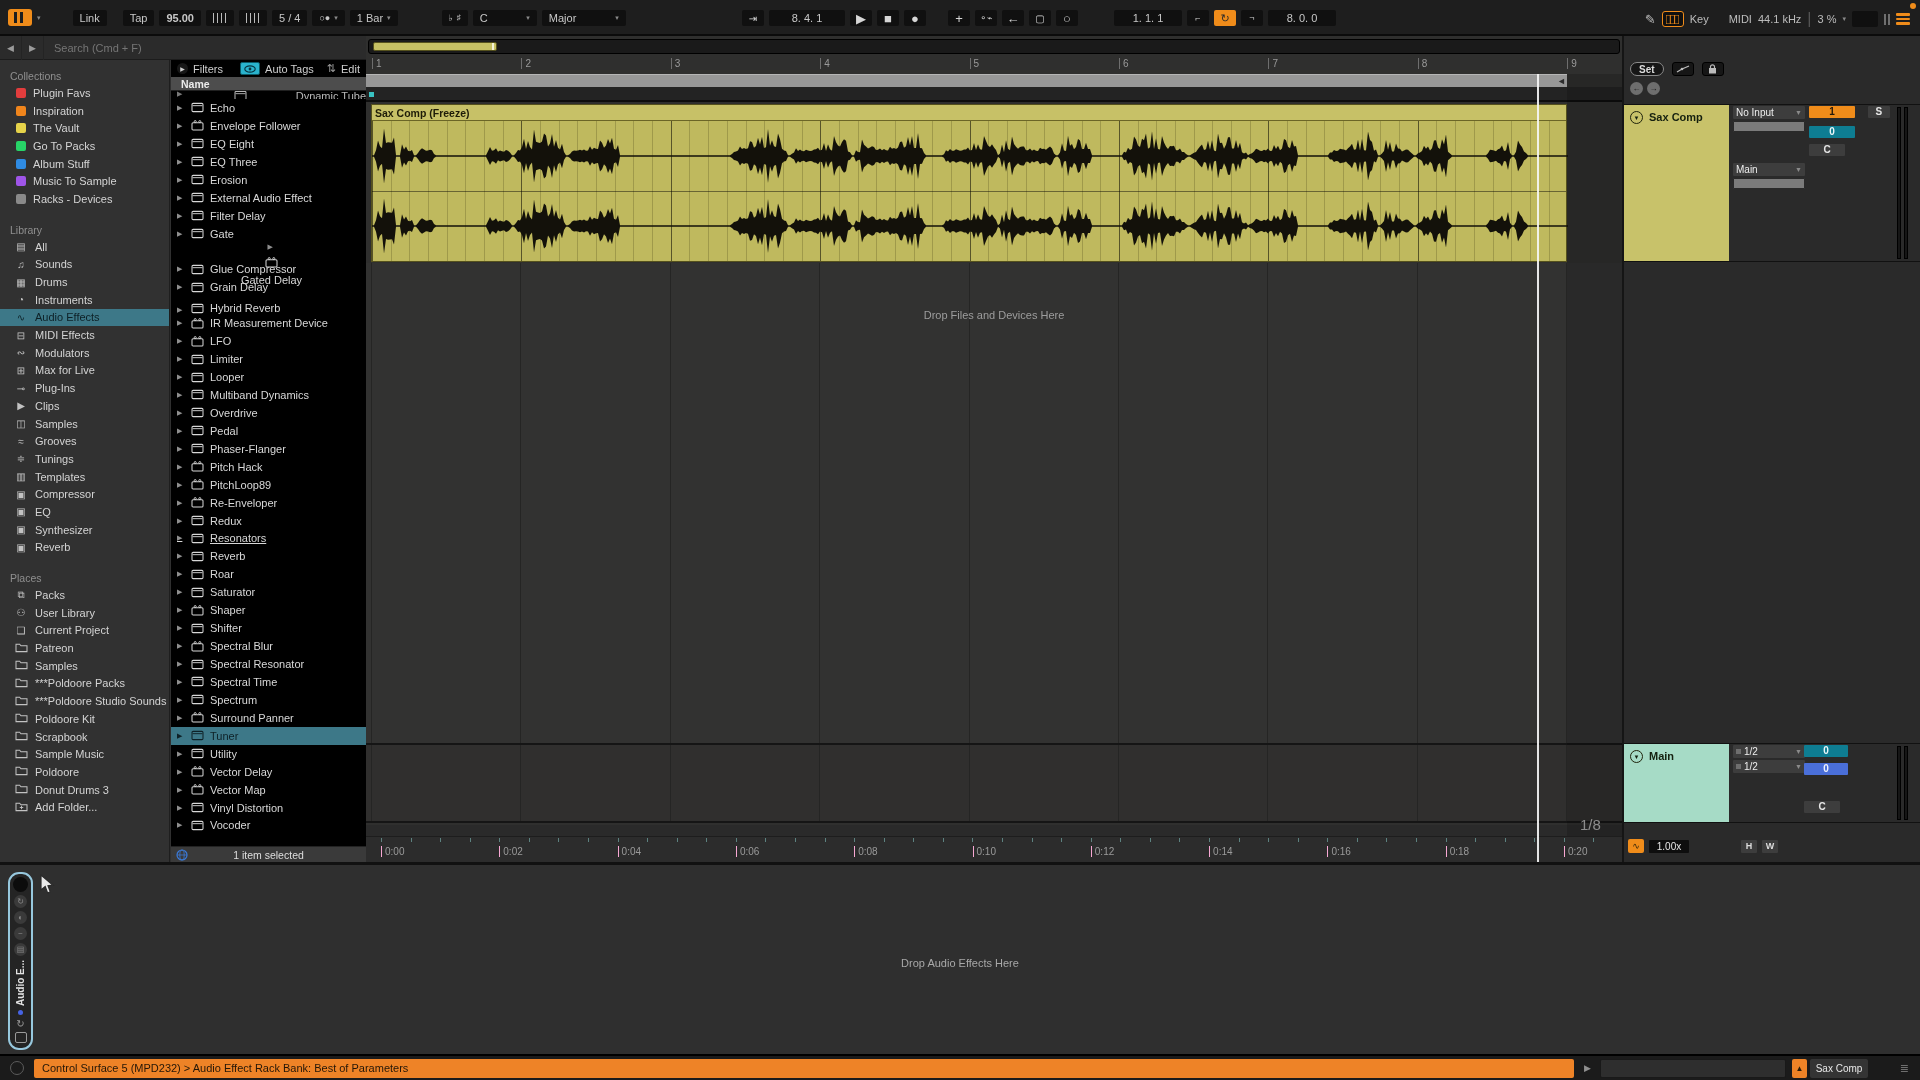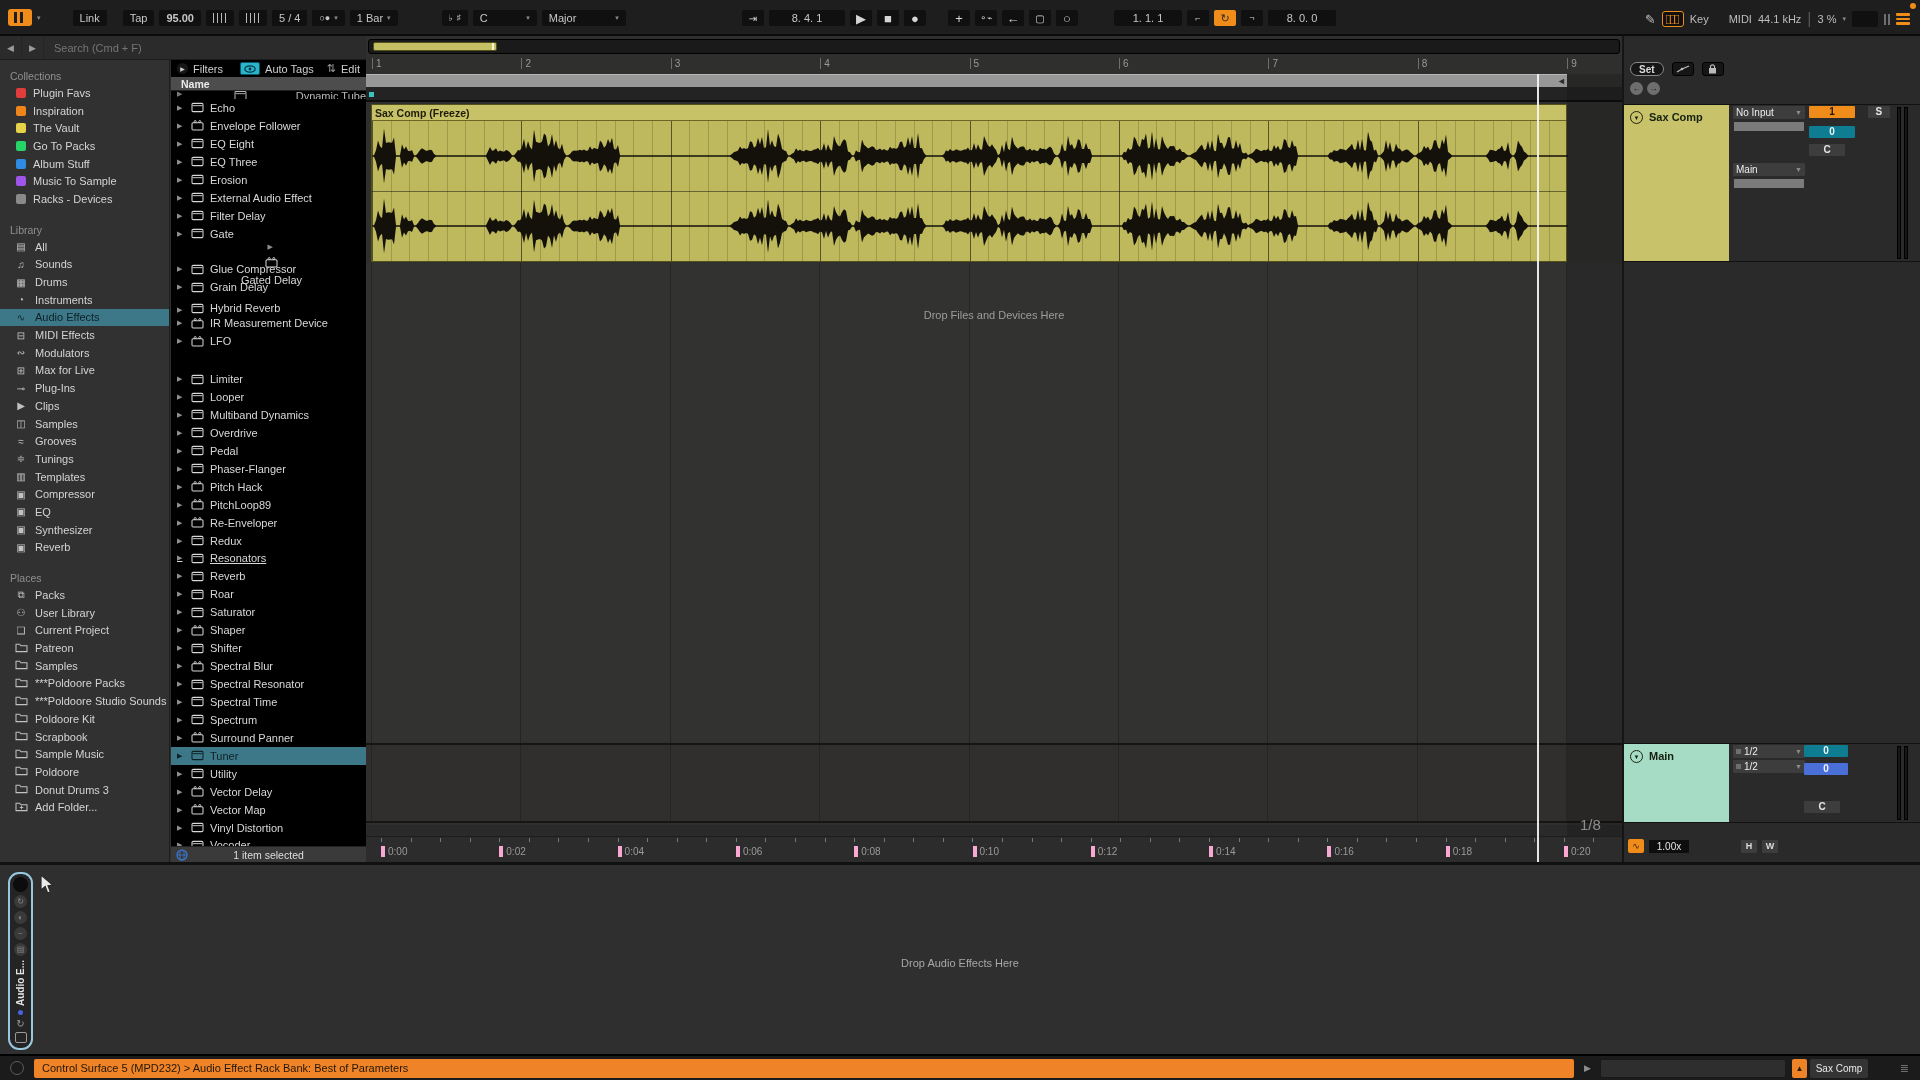--- a/index.html
+++ b/index.html
@@ -104,21 +104,21 @@
   .mainlane { position:absolute; left:0; top:707px; width:100%; height:80px; background-color:#302f2e;
     border-top:2px solid #151515; border-bottom:2px solid #151515;
     background-image:repeating-linear-gradient(90deg, rgba(0,0,0,.22) 0 1px, transparent 1px 149.4px);
     background-position:5px 0; }
   .substrip { position:absolute; left:0; top:789px; width:100%; height:11px; background:#2a2a2a; }
   .grid-label { position:absolute; left:1214px; top:780px; font-size:15px; color:#a9a9a9; }
   .tickstrip { position:absolute; left:0; top:800px; width:100%; height:8px; background:#2c2c2c;
     border-top:1px solid #1d1d1d; }
   .tick { position:absolute; top:1px; width:1px; height:4px; background:#5d8280; }
   .timeruler { position:absolute; left:0; top:808px; width:100%; height:18px; background:#2c2c2c; }
-  .time-lab { position:absolute; top:2px; font-size:10px; color:#9a9a9a; border-left:4px solid #f9a8d4;
+  .time-lab { position:absolute; top:2px; font-size:10px; color:#9a9a9a; border-left:1px solid #f9a8d4;
     padding-left:3px; line-height:11px; }
   .after-clip { position:absolute; left:1201px; right:0; top:38px; bottom:26px; background:rgba(0,0,0,.16); }
   .playhead { position:absolute; left:1171px; top:38px; bottom:0; width:2px; background:rgba(245,245,245,.92); }
 
   
   #tp { position:absolute; left:1622px; top:36px; width:298px; height:826px; background:#2a2a2a;
     border-left:2px solid #151515; }
   .set-row { position:absolute; left:6px; top:26px; display:flex; gap:8px; align-items:center; }
   .set-pill { border:1px solid #8a8a8a; border-radius:8px; background:#161616; color:#dcdcdc;
     font-size:10px; font-weight:bold; padding:0 8px; height:14px; line-height:13px; }
@@ -624,21 +624,21 @@
           <span class="tri">▶</span>
           <span style="display:flex">
             <svg class="ic" viewBox="0 0 14 12">
               <rect x="1" y="3" width="12" height="8" rx="1.2" fill="none" stroke="currentColor" stroke-width="1.1"></rect>
               <circle cx="4.5" cy="1.7" r="1.1" fill="none" stroke="currentColor"></circle>
               <circle cx="9.5" cy="1.7" r="1.1" fill="none" stroke="currentColor"></circle>
             </svg>
           </span>
           <span>LFO</span>
         </div>
-        <div class="dev-row" style="color: rgb(216, 216, 216); margin-top: 20px;">
+        <div class="dev-row" style="color: rgb(216, 216, 216);">
           <span class="tri">▶</span>
           <span style="display:flex">
             <svg class="ic" viewBox="0 0 14 12">
               <rect x="1" y="1.5" width="12" height="9" rx="1.2" fill="none" stroke="currentColor" stroke-width="1.1"></rect>
               <line x1="1.6" y1="4" x2="12.4" y2="4" stroke="currentColor"></line>
             </svg>
           </span>
           <span>Limiter</span>
         </div>
         <div class="dev-row" style="color: rgb(216, 216, 216);">

